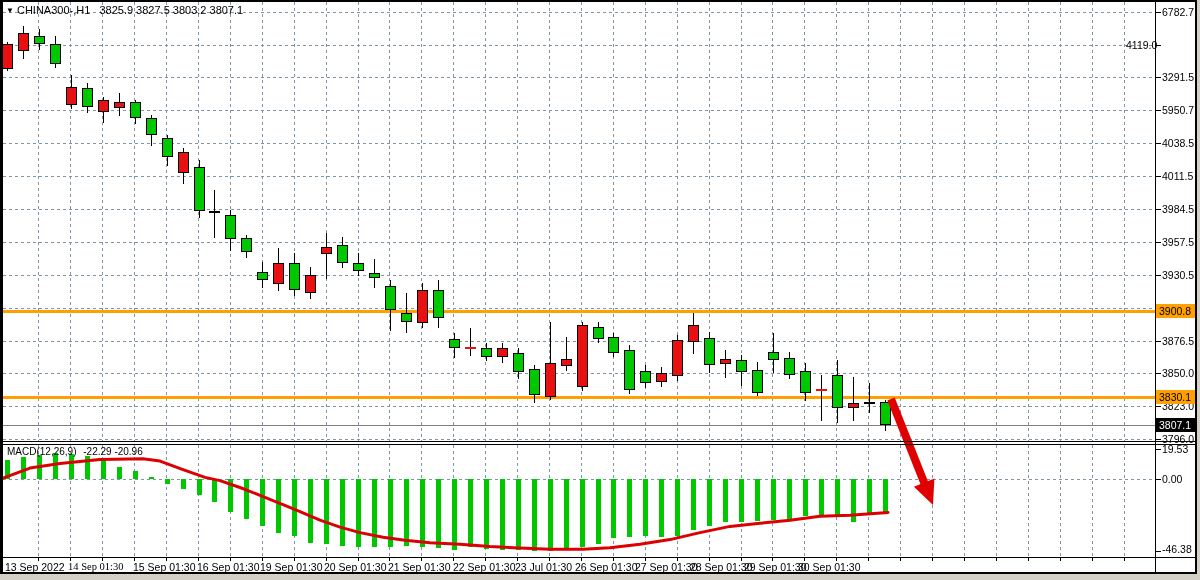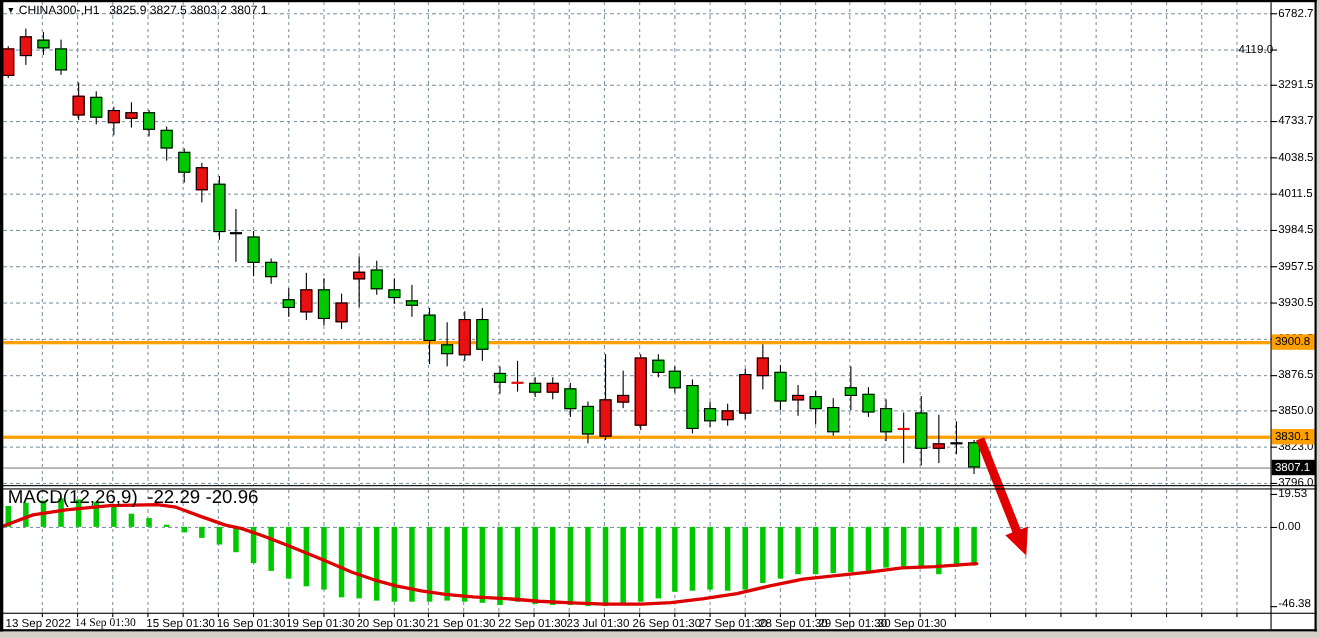--- a/index.html
+++ b/index.html
@@ -9,21 +9,21 @@
   .txt{font-size:10.5px;color:#000;white-space:nowrap;line-height:12px;}
   .gridv{width:1px;background-image:repeating-linear-gradient(to bottom,#8095a8 0px,#8095a8 3px,transparent 3px,transparent 6px);}
   .gridh{height:1px;background-image:repeating-linear-gradient(to right,#8095a8 0px,#8095a8 3px,transparent 3px,transparent 6px);}
   .wick{width:1px;background:#000;}
   .body{box-sizing:border-box;border:1px solid #000;}
   .bar{width:5px;}
   .badge{box-sizing:border-box;height:14px;font-size:10.5px;line-height:14px;padding-left:3px;}
   .ptick{height:1px;background:#000;}
   .ttick{width:1px;background:#000;}
   #title{left:6px;top:4px;font-size:11px;}
-  #macdlbl{left:7px;top:446px;font-size:17px;}
+  #macdlbl{left:7px;top:446px;font-size:10px;}
   svg{pointer-events:none;}
 </style>
 </head>
 <body>
 
 <div class="abs" id="winbg" style="left:0;top:0;width:1197px;height:574px;background:#ffffff;"></div>
 
 <div class="abs" id="layers" style="left:0;top:0;width:1197px;height:574px;">
     <div class="abs gridv" style="left: 38.3px; top: 2px; height: 439px;"></div>
     <div class="abs gridv" style="left: 38.3px; top: 445px; height: 111px;"></div>
@@ -134,21 +134,21 @@
     <div class="abs ptick" style="left: 1155px; top: 12px; width: 6px;"></div>
     <div class="abs txt" style="left: 1162px; top: 6px;">6782.7</div>
     <div class="abs gridh" style="left: 3px; top: 44.9292px; width: 1152px;"></div>
     <div class="abs ptick" style="left: 1155px; top: 44.9292px; width: 6px;"></div>
     <div class="abs txt" style="left: 1126px; top: 38.9292px;">4119.0</div>
     <div class="abs gridh" style="left: 3px; top: 77.2486px; width: 1152px;"></div>
     <div class="abs ptick" style="left: 1155px; top: 77.2486px; width: 6px;"></div>
     <div class="abs txt" style="left: 1162px; top: 71.2486px;">3291.5</div>
     <div class="abs gridh" style="left: 3px; top: 110.178px; width: 1152px;"></div>
     <div class="abs ptick" style="left: 1155px; top: 110.178px; width: 6px;"></div>
-    <div class="abs txt" style="left: 1162px; top: 104.178px;">4733.7</div>
+    <div class="abs txt" style="left: 1162px; top: 104.178px;">5950.7</div>
     <div class="abs gridh" style="left: 3px; top: 143.107px; width: 1152px;"></div>
     <div class="abs ptick" style="left: 1155px; top: 143.107px; width: 6px;"></div>
     <div class="abs txt" style="left: 1162px; top: 137.107px;">4038.5</div>
     <div class="abs gridh" style="left: 3px; top: 176.036px; width: 1152px;"></div>
     <div class="abs ptick" style="left: 1155px; top: 176.036px; width: 6px;"></div>
     <div class="abs txt" style="left: 1162px; top: 170.036px;">4011.5</div>
     <div class="abs gridh" style="left: 3px; top: 208.965px; width: 1152px;"></div>
     <div class="abs ptick" style="left: 1155px; top: 208.965px; width: 6px;"></div>
     <div class="abs txt" style="left: 1162px; top: 202.965px;">3984.5</div>
     <div class="abs gridh" style="left: 3px; top: 241.895px; width: 1152px;"></div>

